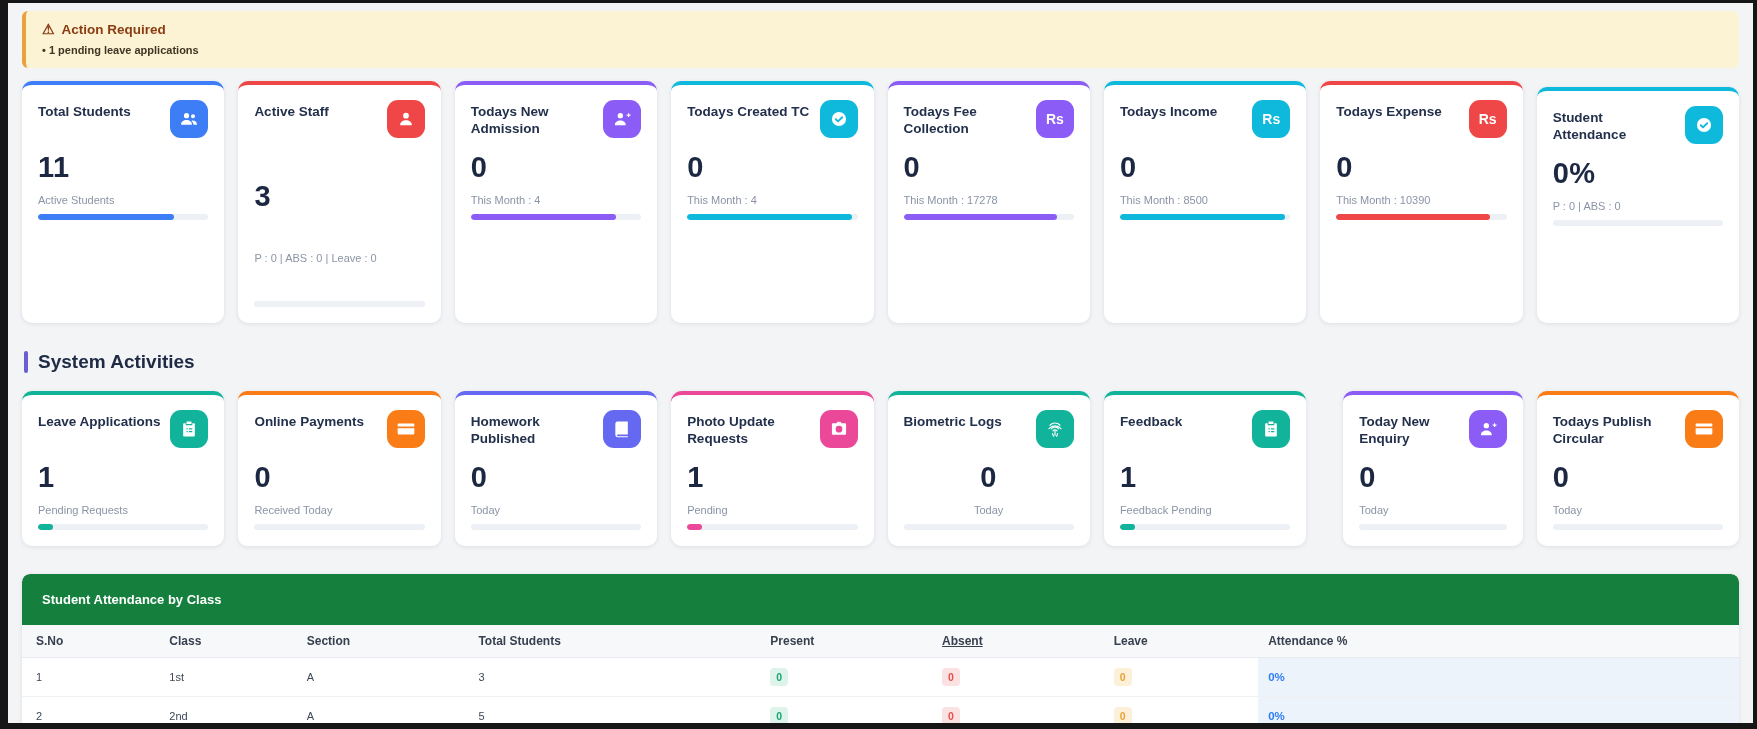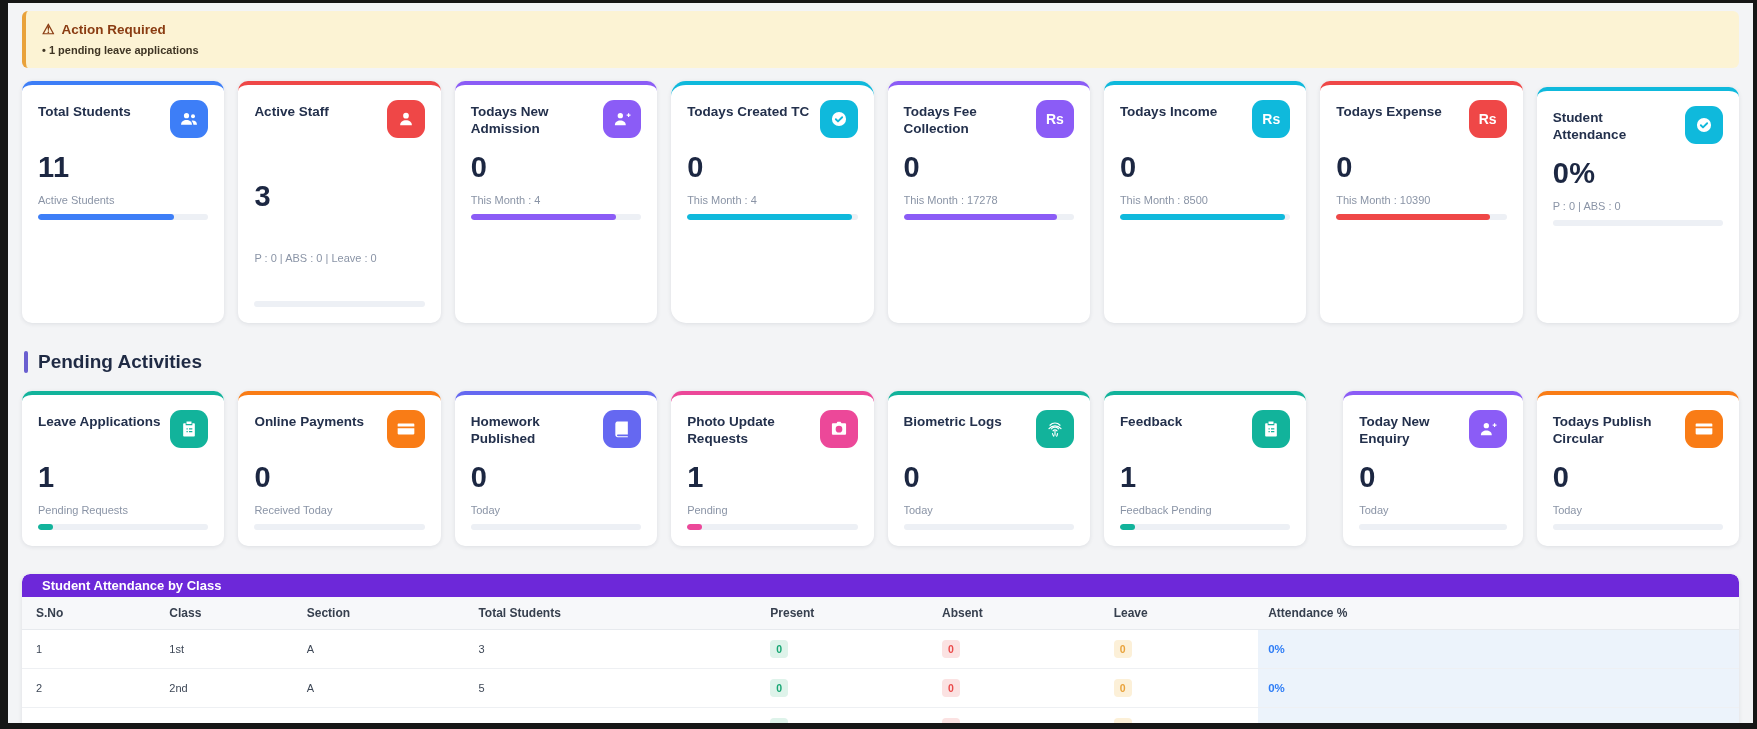--- a/index.html
+++ b/index.html
@@ -58,33 +58,33 @@
   .card-value { color:#1c2742; font-size:29px; font-weight:800; margin-top:13px; letter-spacing:.5px; }
   .card-sub { color:#8a94a6; font-size:11px; margin-top:10px; white-space:nowrap; overflow:hidden; }
   .card-bar { margin-top:8px; height:6px; border-radius:3px; background:#edf0f5; overflow:hidden; }
   .card-bar > i { display:block; height:100%; border-radius:3px; }
   
   .section-head { display:flex; align-items:center; gap:10px; margin:2px 0 18px 2px; }
   .section-accent { width:4px; height:22px; border-radius:2px; background:#6a5fd0; }
   .section-title { color:#1f2a44; font-size:19px; font-weight:800; }
   
   .table-card { background:#fff; border-radius:8px 8px 0 0; box-shadow:0 1px 4px rgba(30,40,60,.10); overflow:hidden; }
-  .table-banner { background:#6d28d9; color:#fff; font-size:13px; font-weight:bold; padding:4px 20px; border-radius:8px 8px 0 0; }
+  .table-banner { background:#15803d; color:#fff; font-size:13px; font-weight:bold; padding:18px 20px; border-radius:8px 8px 0 0; }
   table { width:100%; border-collapse:collapse; }
   thead th {
     background:#f7f8fa; text-align:left; font-size:12px; font-weight:bold; color:#37404f;
     padding:9px 10px; border-bottom:1px solid #e7eaee;
   }
   tbody td { font-size:11px; color:#3d4756; padding:10px 10px; border-bottom:1px solid #eef0f3; background:#fff; }
   th.c-sno,  td.c-sno  { width:8%;  padding-left:14px; }
   th.c-class,td.c-class{ width:8%; }
   th.c-sec,  td.c-sec  { width:10%; }
   th.c-tot,  td.c-tot  { width:17%; }
   th.c-pre,  td.c-pre  { width:10%; }
-  th.c-abs,  td.c-abs  { width:10%; }
+  th.c-abs,  td.c-abs  { width:10%;text-decoration:underline; }
   th.c-lea,  td.c-lea  { width:9%; }
   th.c-att,  td.c-att  { width:28%; }
   td.c-att { background:#ecf3fb; color:#2e7df6; font-weight:bold; font-size:11.5px; }
   th.c-att { background:#f7f8fa; }
   .badge { display:inline-block; min-width:10px; text-align:center; font-size:10.5px; font-weight:bold; padding:3px 6px; border-radius:4px; }
   .badge-green  { background:#def3ea; color:#17a673; }
   .badge-red    { background:#fbe2e2; color:#ea4b4b; }
   .badge-orange { background:#fcf0d8; color:#e9a23b; }
 </style>
 </head>
@@ -145,21 +145,21 @@
               <path d="M17.6 6.6h1.6V5h1.4v1.6h1.6V8h-1.6v1.6h-1.4V8h-1.6z"></path>
             </svg>
           </div>
         </div>
         <div class="card-value">0</div>
         <div class="card-sub">This Month : 4</div>
         <div class="card-bar">
           <i style="width: 85%; background: rgb(139, 92, 246);"></i>
         </div>
       </div>
-      <div class="card" style="border-top-color: rgb(15, 185, 220); border-radius: 15px;">
+      <div class="card" style="border-top-color: rgb(15, 185, 220);">
         <div class="card-head">
           <div class="card-title">Todays Created TC</div>
           <div class="card-icon" style="background: rgb(15, 185, 220);">
             <svg viewBox="0 0 24 24">
               <circle cx="12" cy="12" r="8.5" fill="#fff"></circle>
               <path d="M8.2 12.3l2.6 2.6 5-5" fill="none" stroke="#0fb9dc" stroke-width="2.2" stroke-linecap="round" stroke-linejoin="round"></path>
             </svg>
           </div>
         </div>
         <div class="card-value">0</div>
@@ -220,41 +220,41 @@
         <div class="card-value">0%</div>
         <div class="card-sub">P : 0 | ABS : 0</div>
         <div class="card-bar">
           <i style="width: 0%; background: rgb(15, 185, 220);"></i>
         </div>
       </div>
     </div>
 
   <div class="section-head">
     <span class="section-accent"></span>
-    <span class="section-title">Pending Activities</span>
+    <span class="section-title">System Activities</span>
   </div>
 
   <div class="cards" id="activities-grid">
       <div class="card" style="border-top-color: rgb(18, 179, 155);">
         <div class="card-head">
           <div class="card-title">Leave Applications</div>
           <div class="card-icon" style="background: rgb(18, 179, 155);">
             <svg viewBox="0 0 24 24" fill="#fff">
               <path d="M9 3h6v3H9z"></path>
               <path d="M6 5h2v2.5h8V5h2c.6 0 1 .4 1 1v14c0 .6-.4 1-1 1H6c-.6 0-1-.4-1-1V6c0-.6.4-1 1-1zm3 6h1.5v1.5H9zm3 0h4v1.5h-4zm-3 3.5h1.5V16H9zm3 0h4V16h-4z" fill-rule="evenodd"></path>
             </svg>
           </div>
         </div>
         <div class="card-value">1</div>
         <div class="card-sub">Pending Requests</div>
         <div class="card-bar">
           <i style="width: 9%; background: rgb(18, 179, 155);"></i>
         </div>
       </div>
-      <div class="card" style="border-top-color: rgb(249, 124, 22);">
+      <div class="card" style="border-top-color: rgb(249, 124, 22); border-radius: 9px;">
         <div class="card-head">
           <div class="card-title">Online Payments</div>
           <div class="card-icon" style="background: rgb(249, 124, 22);">
             <svg viewBox="0 0 24 24" fill="#fff">
               <path d="M3 5.5h18c.6 0 1 .4 1 1V9H2V6.5c0-.6.4-1 1-1z"></path>
               <path d="M2 11h20v6.5c0 .6-.4 1-1 1H3c-.6 0-1-.4-1-1zm3 3h5v1.5H5z"></path>
             </svg>
           </div>
         </div>
         <div class="card-value">0</div>
@@ -287,21 +287,21 @@
               <circle cx="12" cy="12.2" r="2.2" fill="#ec4899"></circle>
             </svg>
           </div>
         </div>
         <div class="card-value">1</div>
         <div class="card-sub">Pending</div>
         <div class="card-bar">
           <i style="width: 9%; background: rgb(236, 72, 153);"></i>
         </div>
       </div>
-      <div class="card" style="border-top-color: rgb(18, 179, 155);">
+      <div class="card" style="border-top-color: rgb(18, 179, 155); text-align: center;">
         <div class="card-head">
           <div class="card-title">Biometric Logs</div>
           <div class="card-icon" style="background: rgb(18, 179, 155);">
             <svg viewBox="0 0 24 24" fill="none" stroke="#fff" stroke-width="1.4" stroke-linecap="round">
               <path d="M6 7.5A8 8 0 0118 7.5"></path>
               <path d="M4.8 11.5a9.5 9.5 0 0114.4 0"></path>
               <path d="M7.7 11.8a5.6 5.6 0 018.6 0"></path>
               <path d="M9.6 14.2a3 3 0 014.8 0"></path>
               <path d="M12 14.5v5"></path>
               <path d="M9 17.5c.3 1.2.8 2.2 1.5 3"></path>

